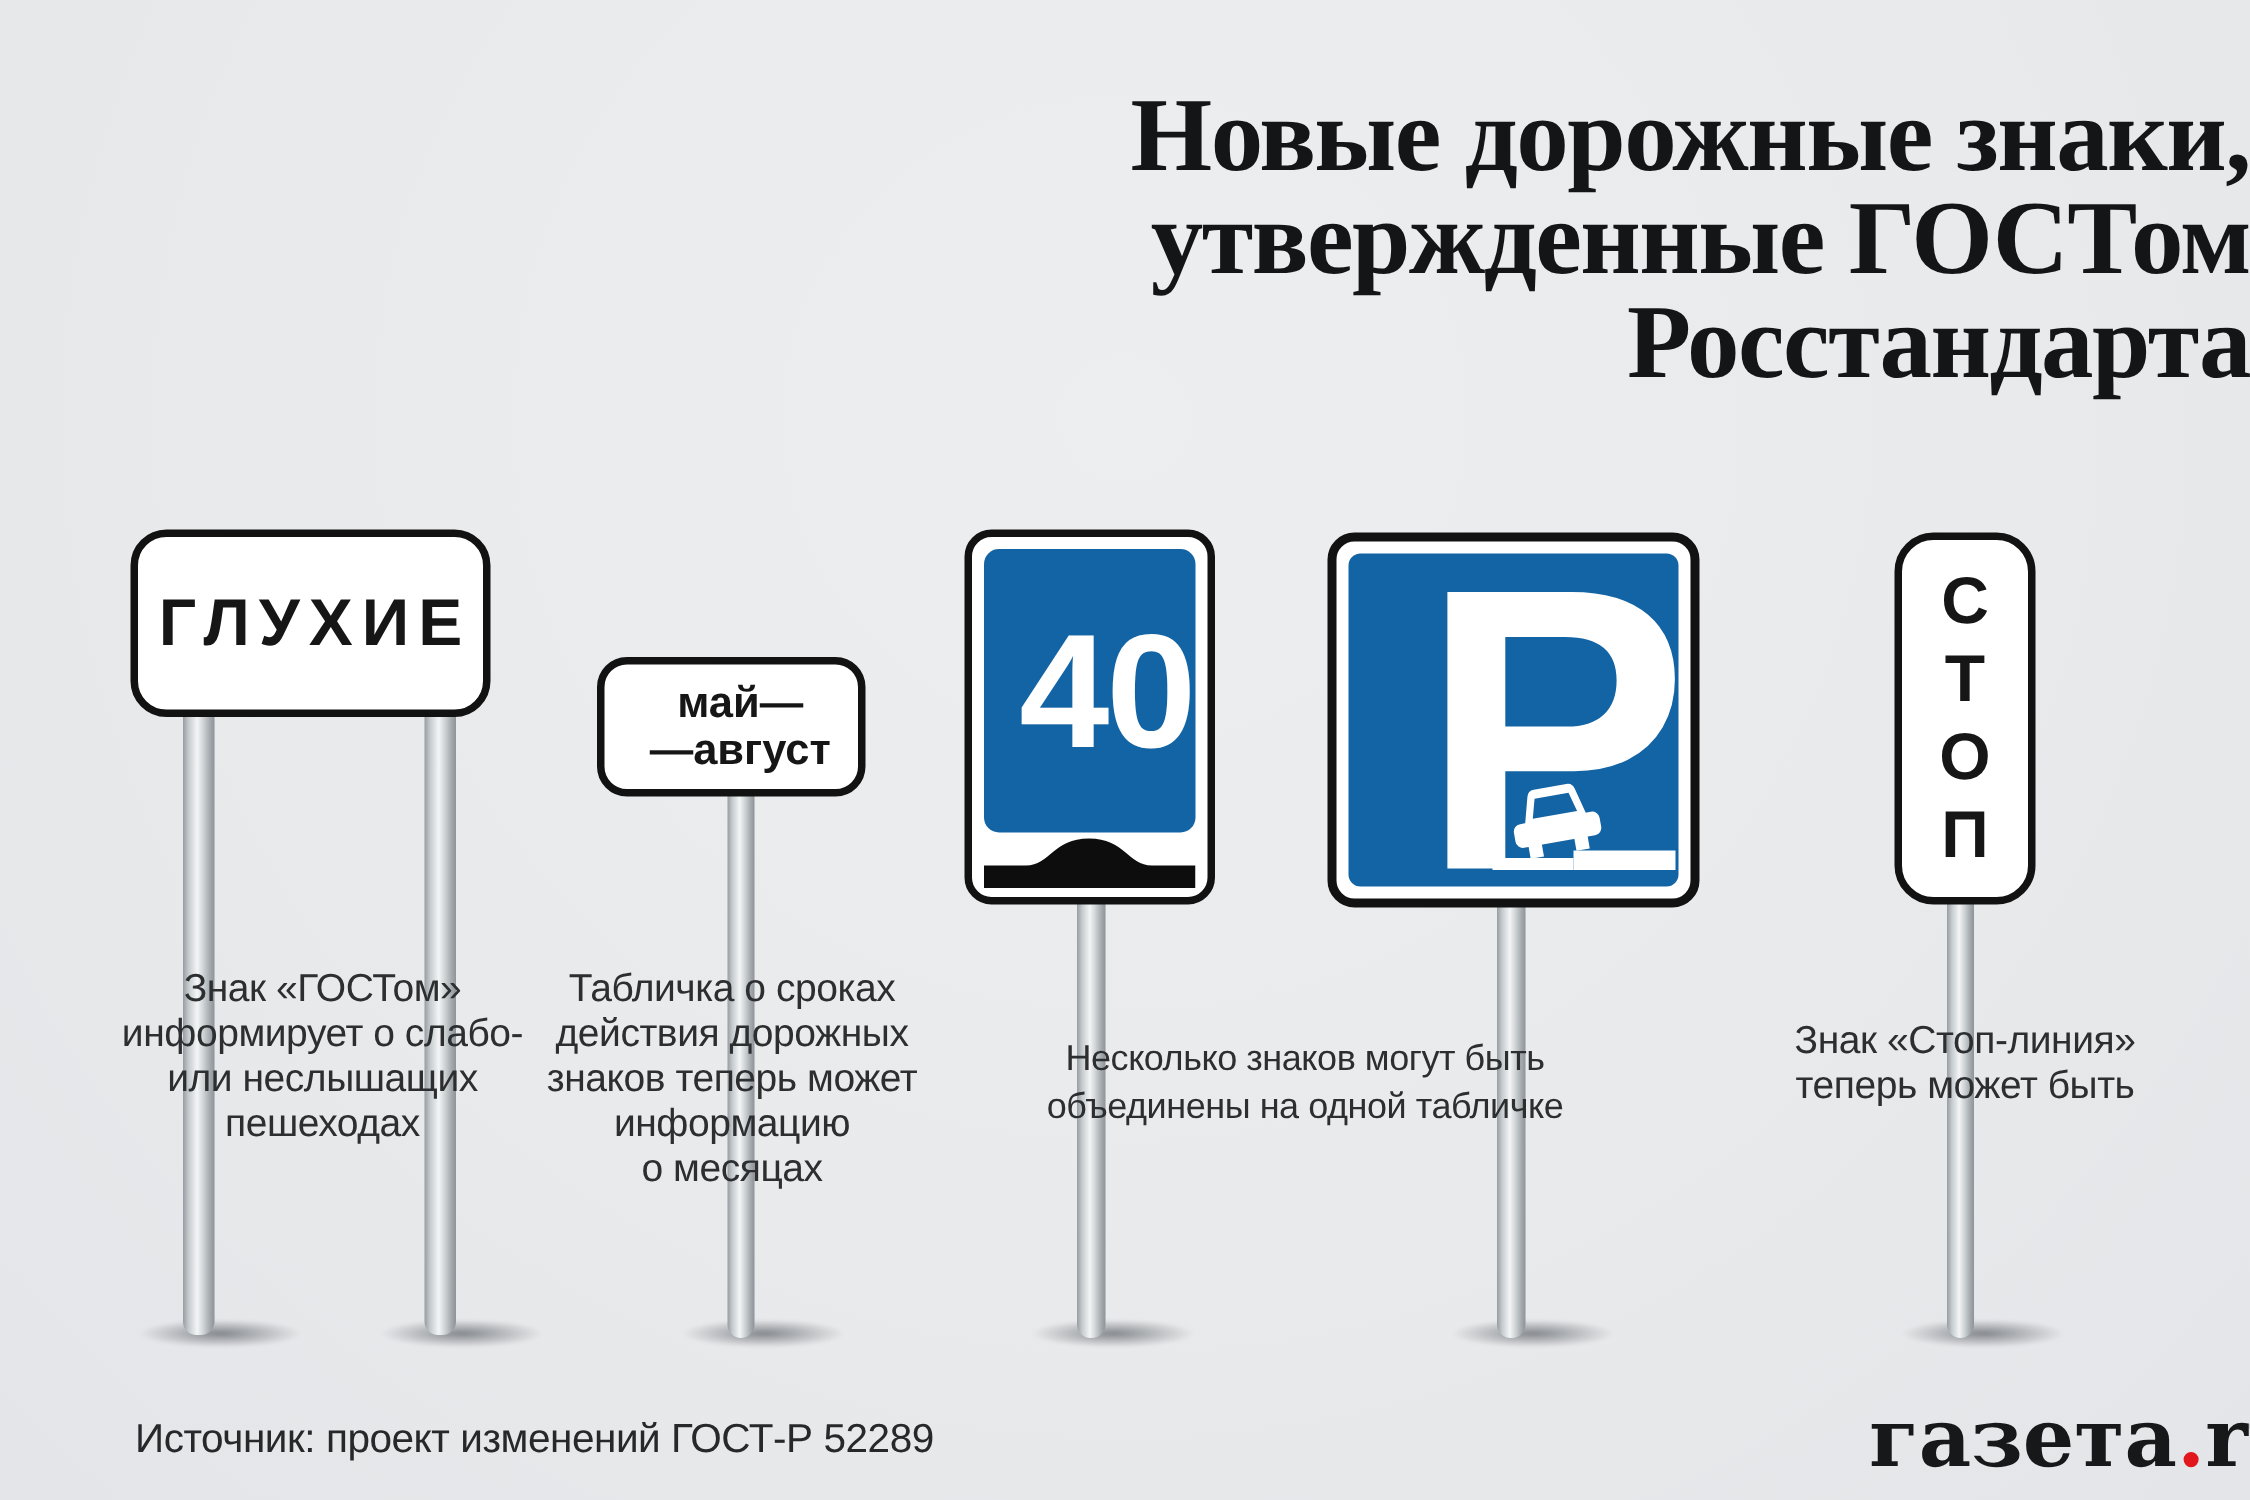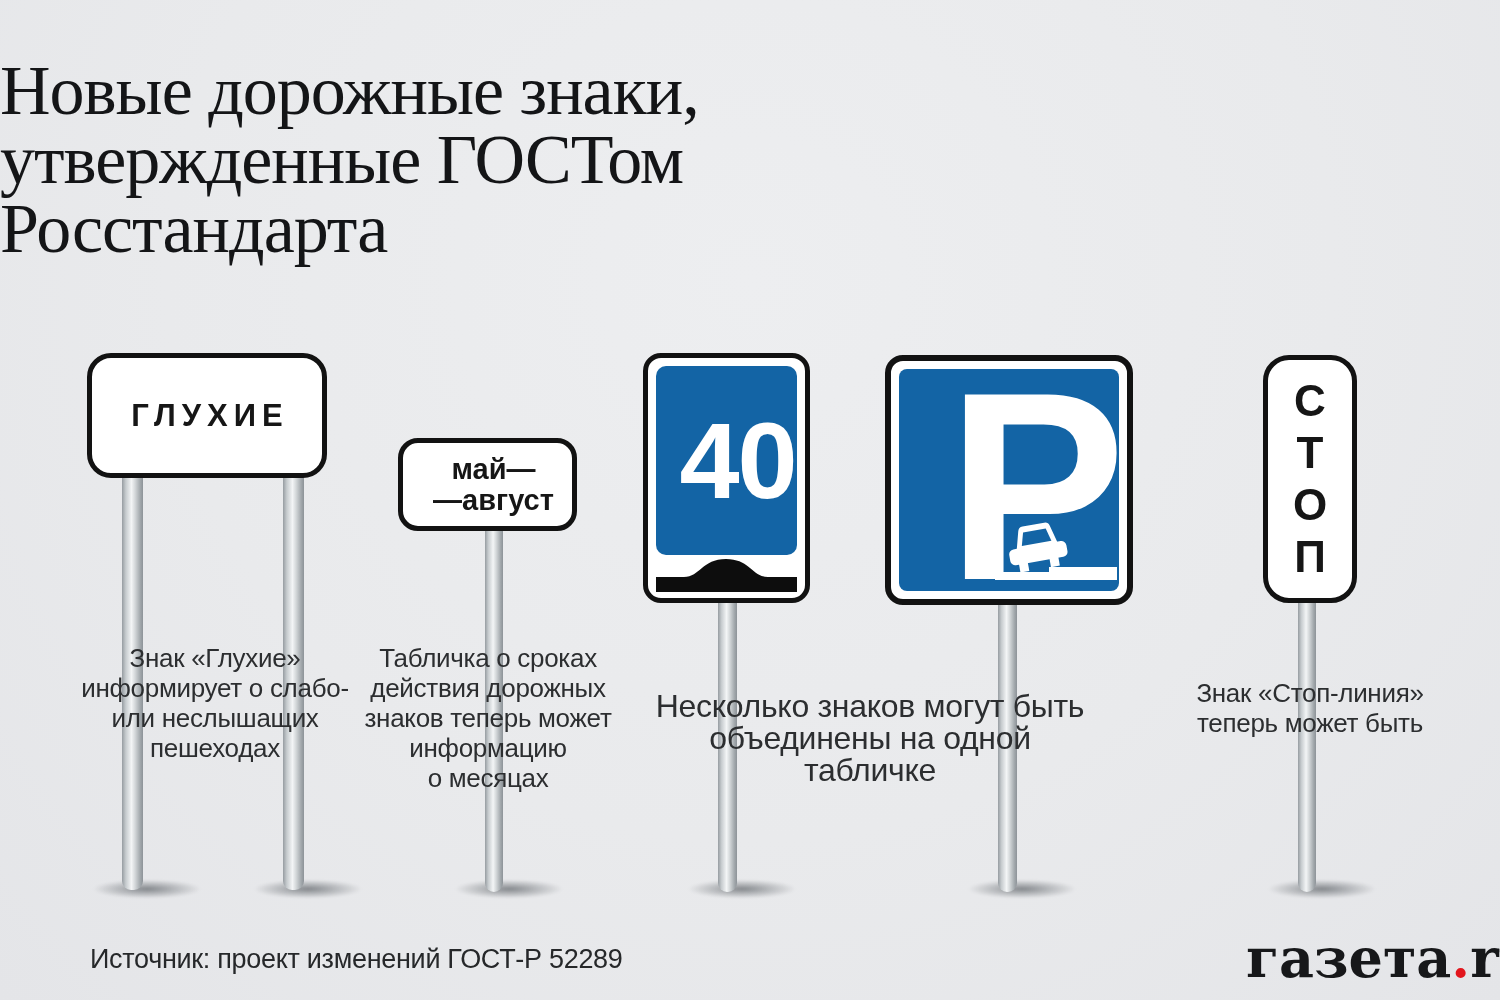--- a/index.html
+++ b/index.html
@@ -6,43 +6,43 @@
   .stage{
     position:relative;width:1500px;height:1000px;overflow:hidden;
     background:#e9eaec;
     background-image:radial-gradient(ellipse at 50% 28%, #edeef0 0%, #e9eaec 55%, #e4e5e8 100%);
     font-family:"Liberation Sans", sans-serif;
     color:#232527;
   }
   
   .title{
     position:absolute;left:0;right:0;top:56px;margin:0;
-    text-align:left;
+    text-align:right;
     font-family:"Liberation Serif", serif;
-    font-weight:400;font-size:70px;line-height:69px;letter-spacing:-1px;
+    font-weight:700;font-size:70px;line-height:69px;letter-spacing:-1px;
     color:#141517;
   }
   
   .pole{
     position:absolute;z-index:1;
     background:linear-gradient(to right,#969ca1 0%,#c6cbce 18%,#f3f5f6 45%,#d4d8da 62%,#a3a9ad 86%,#8d9398 100%);
     border-radius:0 0 9px 9px;
   }
   .ground-shadow{
     position:absolute;z-index:0;height:26px;width:150px;top:876px;
     background:radial-gradient(ellipse 50% 50% at 50% 50%, rgba(52,58,64,.55) 0%, rgba(52,58,64,0) 72%);
     filter:blur(1px);
   }
   
   .sign{
     position:absolute;z-index:2;background:#ffffff;border:5px solid #121212;
     box-sizing:border-box;display:flex;align-items:center;justify-content:center;
   }
   .sign-deaf{left:87px;top:353px;width:240px;height:125px;border-radius:24px;}
-  .sign-deaf .sign-text{font-size:31px;font-weight:bold;letter-spacing:6px;text-indent:6px;color:#161616;}
+  .sign-deaf .sign-text{font-size:44px;font-weight:bold;letter-spacing:6px;text-indent:6px;color:#161616;}
   .sign-months{left:398px;top:438px;width:179px;height:93px;border-radius:20px;flex-direction:column;padding-left:12px;}
   .sign-months .sign-line{font-size:29px;font-weight:bold;line-height:31px;color:#161616;text-align:center;}
   .sign-bump{left:643px;top:353px;width:167px;height:250px;border-radius:18px;display:block;}
   .bump-blue{
     position:absolute;left:8px;top:8px;right:8px;height:189px;border-radius:10px;
     background:#1364a5;display:flex;align-items:center;justify-content:center;padding-left:22px;
   }
   .bump-blue .speed-value{color:#ffffff;font-size:108px;font-weight:bold;letter-spacing:-2px;}
   .bump-svg{position:absolute;left:8px;bottom:6px;}
   .sign-parking{left:885px;top:355px;width:248px;height:250px;border-radius:18px;border-width:6px;display:block;}
@@ -54,21 +54,21 @@
   .car-svg{position:absolute;left:94px;top:152px;}
   .sign-stop{left:1263px;top:355px;width:94px;height:248px;border-radius:26px;flex-direction:column;}
   .sign-stop .stop-letter{font-size:44px;font-weight:bold;line-height:52px;color:#161616;}
   
   .caption{
     position:absolute;z-index:5;text-align:center;
     font-size:26px;line-height:30px;letter-spacing:-0.3px;color:#2c2e30;
   }
   .cap-deaf{left:70px;top:643px;width:290px;}
   .cap-months{left:353px;top:643px;width:270px;}
-  .cap-combined{left:640px;top:690px;width:460px;font-size:32px;line-height:32px;}
+  .cap-combined{left:640px;top:690px;width:460px;font-size:24px;line-height:32px;}
   .cap-stop{left:1185px;top:678px;width:250px;text-align:center;}
   
   .source{
     position:absolute;left:90px;top:944px;z-index:5;
     font-size:27px;color:#26282a;letter-spacing:-0.3px;
   }
   .logo{
     position:absolute;left:1246px;top:926px;z-index:5;
     font-family:"DejaVu Serif", serif;font-weight:700;font-size:54px;color:#17181a;
     letter-spacing:0;
@@ -140,21 +140,21 @@
   </div>
 
   <div class="sign sign-stop">
     <span class="stop-letter">С</span>
     <span class="stop-letter">Т</span>
     <span class="stop-letter">О</span>
     <span class="stop-letter">П</span>
   </div>
 
   <div class="caption cap-deaf">
-    <div>Знак «Глухие»</div>
+    <div>Знак «ГОСТом»</div>
     <div>информирует о слабо-</div>
     <div>или неслышащих</div>
     <div>пешеходах</div>
   </div>
 
   <div class="caption cap-months">
     <div>Табличка о сроках</div>
     <div>действия дорожных</div>
     <div>знаков теперь может</div>
     <div>информацию</div>

